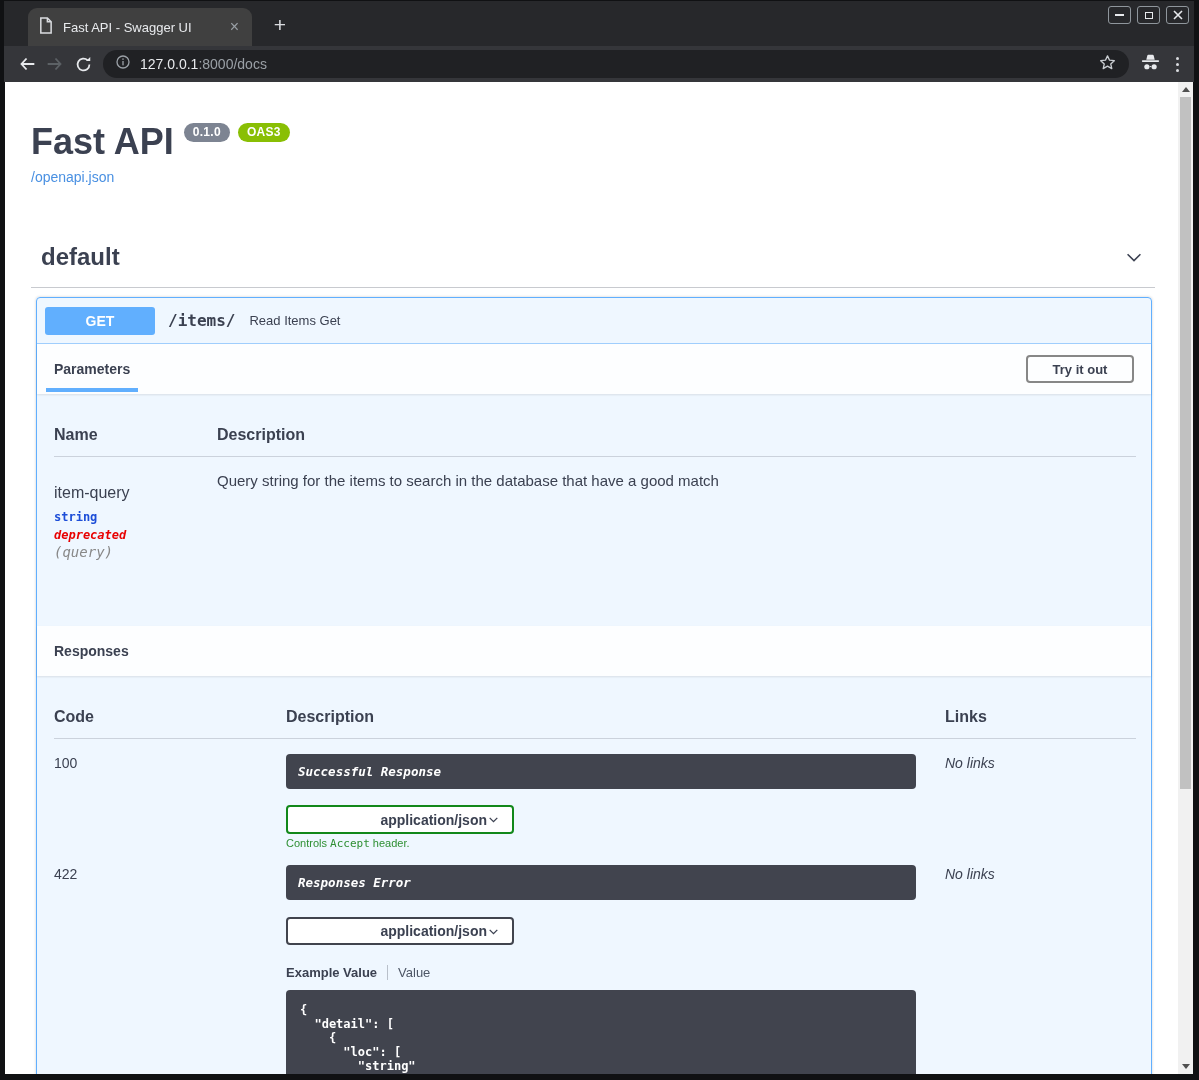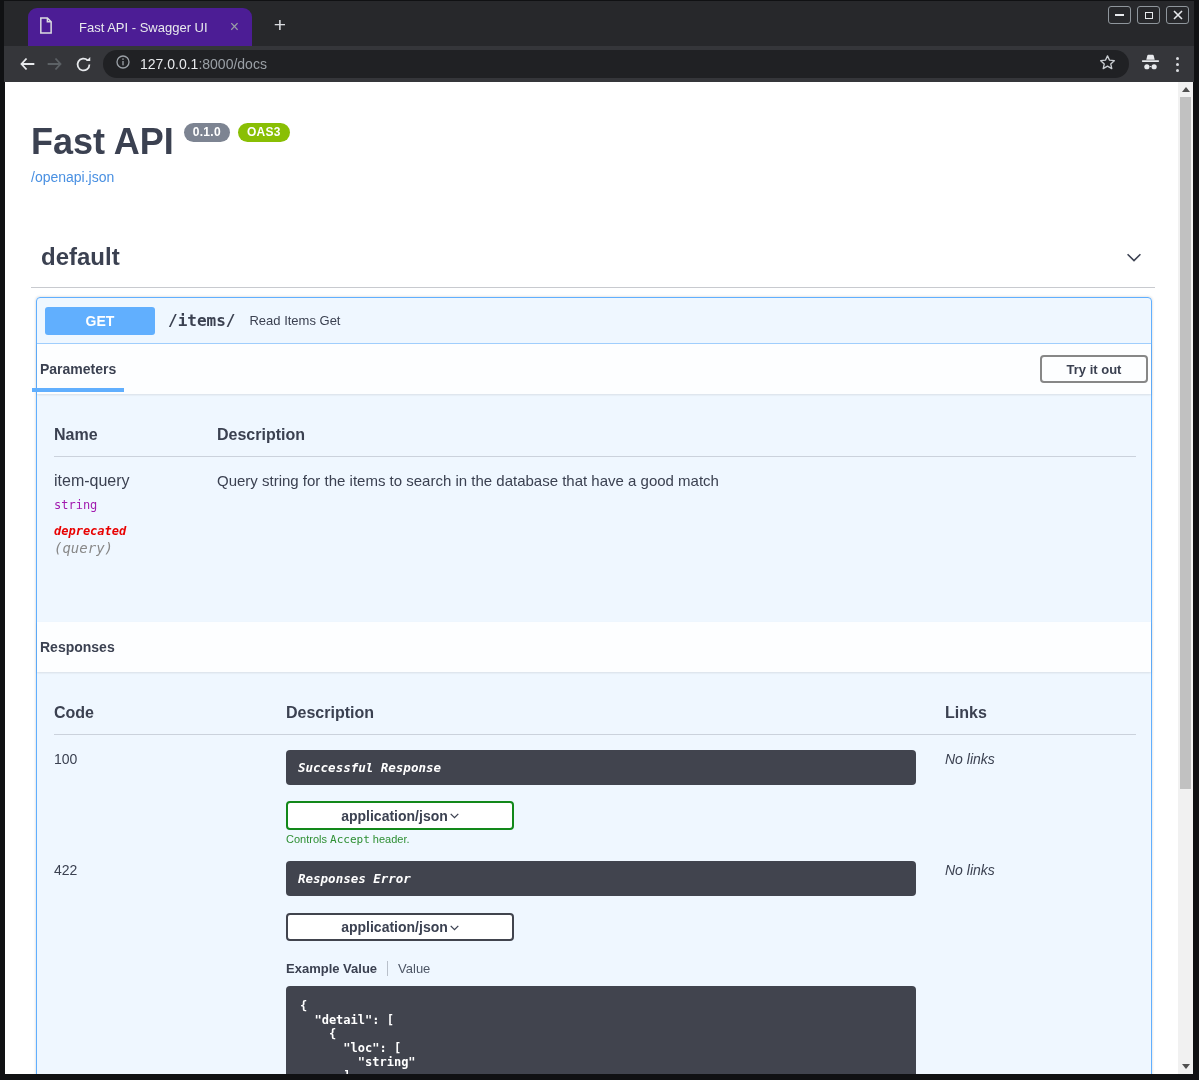--- a/index.html
+++ b/index.html
@@ -4,22 +4,22 @@
 <style>
   * { margin:0; padding:0; box-sizing:border-box; }
   html,body { width:1199px; height:1080px; overflow:hidden; background:#101113;
     font-family:"Liberation Sans", sans-serif; }
 
   .window { position:relative; width:1199px; height:1080px; background:#101113; }
 
   
   .chrome { position:absolute; left:4px; right:5px; top:1px; height:81px; }
   .tabstrip { position:relative; height:45px; background:#27282b; }
-  .tab { position:absolute; left:24px; top:7px; width:224px; height:38px; background:#4c1d95;
-    border-radius:9px 9px 0 0; display:flex; align-items:center; padding:0 10px; cursor:default;gap:16px; }
+  .tab { position:absolute; left:24px; top:7px; width:224px; height:38px; background:#404040;
+    border-radius:9px 9px 0 0; display:flex; align-items:center; padding:0 10px; cursor:default; }
   .tab-title { flex:1; margin-left:10px; font-size:13px; color:#e8eaed; white-space:nowrap;
     overflow:hidden; }
   .tab-close { color:#9aa0a6; font-size:16px; line-height:16px; padding:0 3px; }
   .newtab { position:absolute; left:262px; top:10px; width:28px; height:28px; color:#dadce0;
     font-size:21px; font-weight:300; display:flex; align-items:center; justify-content:center; }
   .win-controls { position:absolute; right:5px; top:5px; display:flex; gap:6px; }
   .win-btn { width:23px; height:18px; border:1px solid #8f969c; border-radius:3px;
     display:flex; align-items:center; justify-content:center; }
   .glyph-min { width:9px; height:2px; background:#e8eaed; }
   .glyph-max { width:8px; height:7px; border:1.5px solid #e8eaed; }
@@ -69,51 +69,51 @@
     background:rgba(97,175,254,.1); box-shadow:0 0 3px rgba(0,0,0,.19); }
   .op-summary { display:flex; align-items:center; padding:5px 8px; height:46px;
     border-bottom:1px solid rgba(97,175,254,.55); cursor:pointer; }
   .method-btn { width:110px; height:28px; background:#61affe; border:none; border-radius:3px;
     color:#fff; font-size:14px; font-weight:bold; font-family:"Liberation Sans",sans-serif; }
   .op-path { margin-left:13px; font-family:"DejaVu Sans Mono",monospace; font-weight:bold;
     font-size:16px; color:#3b4151; }
   .op-desc { margin-left:14px; font-size:13px; color:#3b4151; }
 
   .band { height:50px; background:rgba(255,255,255,.85); display:flex; align-items:center;
-    justify-content:space-between; padding:0 3px; box-shadow:0 1px 2px rgba(0,0,0,.1); }
+    justify-content:space-between; padding:0 17px; box-shadow:0 1px 2px rgba(0,0,0,.1); }
   .band-left { display:flex; align-items:center; height:100%; margin-left:-8px; }
   .tab-item { position:relative; height:100%; display:flex; align-items:center; padding:0 8px; }
   .tab-item .underline { position:absolute; left:0; right:0; bottom:2px; height:4px;
     background:#61affe; }
   .band h4 { font-size:14px; font-weight:bold; color:#3b4151; }
   .tryout-btn { width:108px; height:28px; background:transparent; border:2px solid #878787;
     border-radius:4px; font-size:13px; font-weight:600; color:#3b4151;
     font-family:"Liberation Sans",sans-serif; }
 
   table { border-collapse:collapse; table-layout:fixed; width:1082px; margin:0 17px; }
   th { text-align:left; font-size:16px; font-weight:bold; color:#3b4151;
     padding:32px 0 12px; border-bottom:1px solid rgba(59,65,81,.2); }
   td { vertical-align:top; padding-top:15px; }
 
-  .param-name { font-size:16px; color:#3b4151; margin-bottom:8px; }
-  .param-type { font-family:"DejaVu Sans Mono",monospace; font-size:12px; font-weight:normal;
-    color:#a21caf; margin-bottom:12px; }
+  .param-name { font-size:16px; color:#3b4151; margin-bottom:8px;margin-top:12px; }
+  .param-type { font-family:"DejaVu Sans Mono",monospace; font-size:12px; font-weight:bold;
+    color:#1d4ed8; margin-bottom:4px; }
   .param-deprecated { font-family:"DejaVu Sans Mono",monospace; font-size:12px; font-weight:bold;
     font-style:italic; color:#e80000; margin-bottom:2px; }
   .param-in { font-family:"DejaVu Sans Mono",monospace; font-size:14px; font-style:italic;
     color:#888; }
   .param-desc { font-size:15px; color:#3b4151; }
   .param-row td { padding-bottom:66px; }
 
   .resp-code { font-size:14px; color:#3b4151; }
   .dark-box { width:630px; background:#41444e; border-radius:4px; padding:10px 12px;
     font-family:"DejaVu Sans Mono",monospace; font-size:12.5px; font-weight:600;
     font-style:italic; color:#fff; }
   .media-select { width:228px; height:29px; margin-top:16px; background:#fff; border-radius:4px;
-    display:flex; align-items:center; justify-content:center; padding:0 12px 0 14px;
+    display:flex; align-items:center; justify-content:flex-end; padding:0 12px 0 14px;
     cursor:pointer; }
   .media-select span { font-size:14px; font-weight:bold; color:#3b4151; }
   .sel-green { border:2px solid #12881a; }
   .sel-dark  { border:2px solid #41444e; margin-top:17px; height:28px; }
   .accept-note { margin-top:3px; font-size:11px; color:#2e8f33; }
   .accept-note code { font-family:"DejaVu Sans Mono",monospace; font-size:11px; }
   .no-links { font-size:14px; font-style:italic; color:#3b4151; }
 
   .model-tabs { display:flex; align-items:center; margin-top:20px; }
   .mtab-active { font-size:13px; font-weight:bold; color:#3b4151; }

